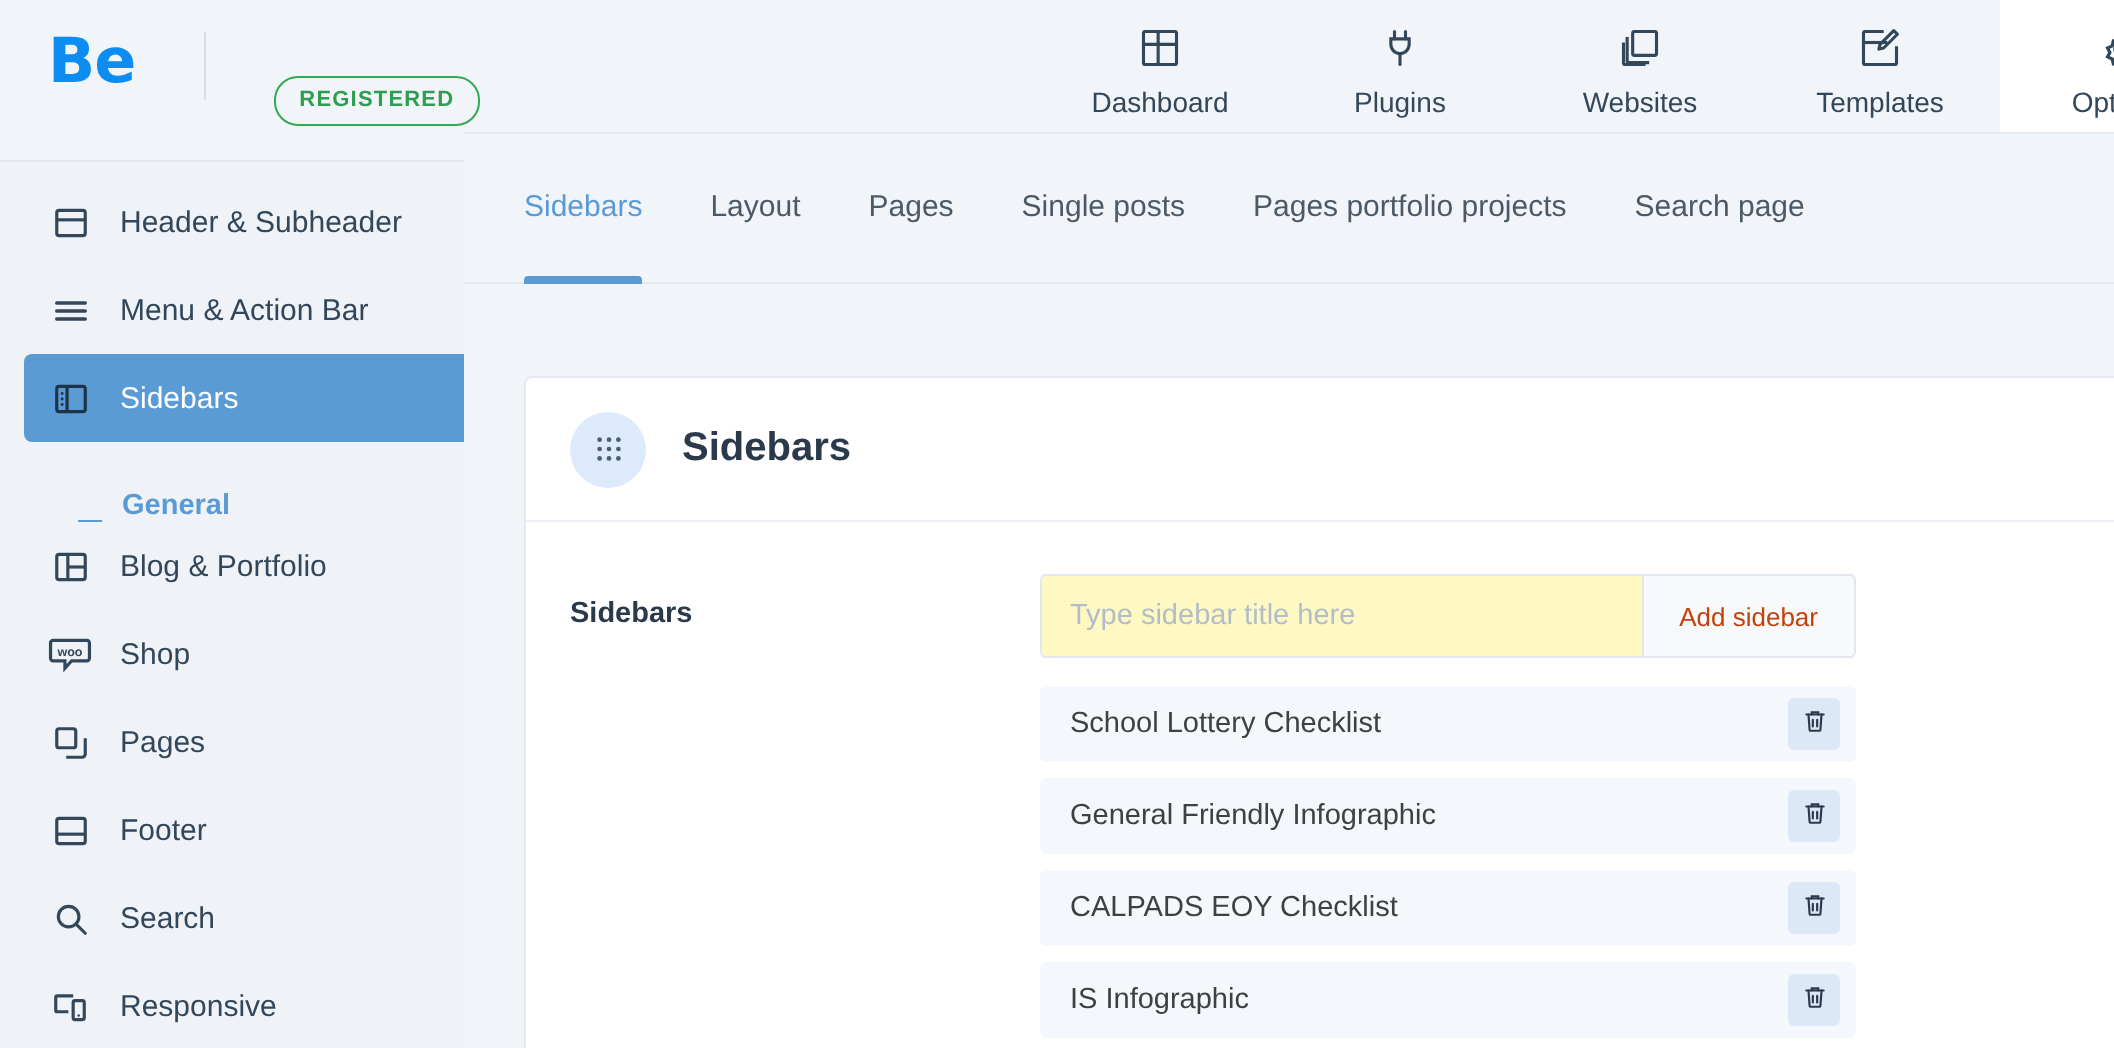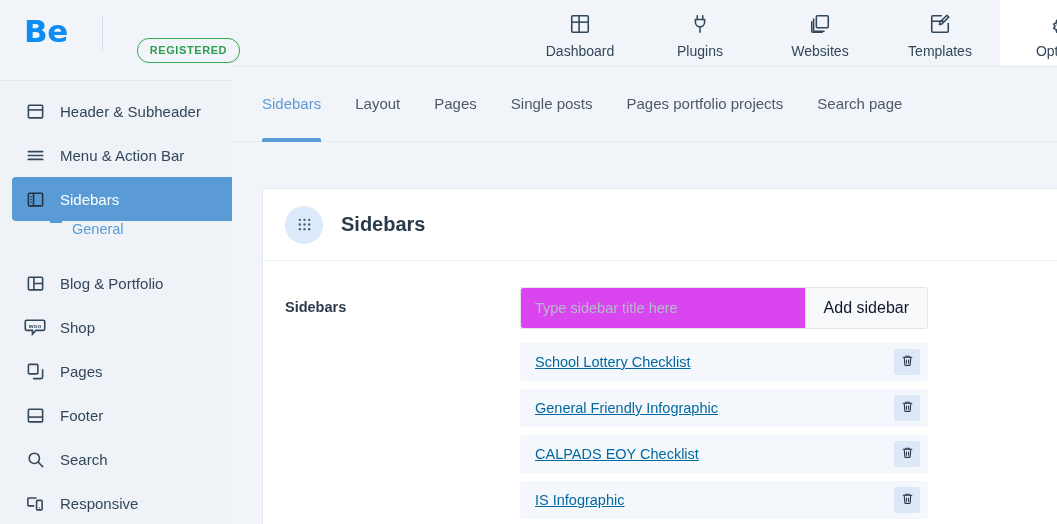--- a/index.html
+++ b/index.html
@@ -100,25 +100,26 @@
   .side-item .s-label {
     font-size: 15px;
     color: #33475b;
     white-space: nowrap;
   }
   .side-item.active { background: #5b9bd5; }
   .side-item.active .s-icon { color: #1f3346; }
   .side-item.active .s-label { color: #ffffff; }
 
   .side-sub {
-    display: flex; align-items: flex-start;
+    display: flex; align-items: flex-end;
     height: 40px;
-    padding-left: 50px;
+    padding-left: 39px;
     gap: 10px;
     cursor: pointer;
+    font-weight: bold;
   }
   .side-sub .dash {
     width: 12px; height: 1.5px; background: #5b9bd5;
     display: inline-block;
   }
   .side-sub .sub-label {
     font-size: 14.5px;
     color: #5b9bd5;
   }
 
@@ -208,49 +209,49 @@
   }
   .text-input {
     flex: 1;
     height: 42px;
     border: 1px solid #e2e7ee;
     border-right: none;
     border-radius: 3px 0 0 3px;
     padding: 0 14px;
     font-size: 14.5px;
     color: #2b3a4b;
-    background: #d946ef;
+    background: #fef9c3;
     font-family: "Liberation Sans", sans-serif;
     outline: none;
   }
   .text-input::placeholder { color: #b3bcc8; }
   .add-btn {
     height: 42px;
     border: 1px solid #e2e7ee;
     border-radius: 0 3px 3px 0;
     background: #f7f9fb;
-    color: #0f172a;
-    font-size: 16px;
+    color: #c2410c;
+    font-size: 13px;
     padding: 0 18px;
     cursor: pointer;
     font-family: "Liberation Sans", sans-serif;
     white-space: nowrap;
   }
 
   .sb-list { margin-top: 14px; width: 408px; }
   .sb-item {
     display: flex; align-items: center;
     justify-content: space-between;
     height: 38px;
     background: #f4f7fb;
     border-radius: 3px;
     margin-bottom: 8px;
     padding: 0 8px 0 15px;
   }
-  .sb-name { font-size: 14.5px; color: #0369a1; text-decoration: underline; }
+  .sb-name { font-size: 14.5px; color: #404040; }
   .sb-del {
     width: 26px; height: 26px;
     background: #dce8f7;
     border-radius: 3px;
     border: none;
     display: flex; align-items: center; justify-content: center;
     cursor: pointer;
     color: #2b3a4b;
   }
 </style>

